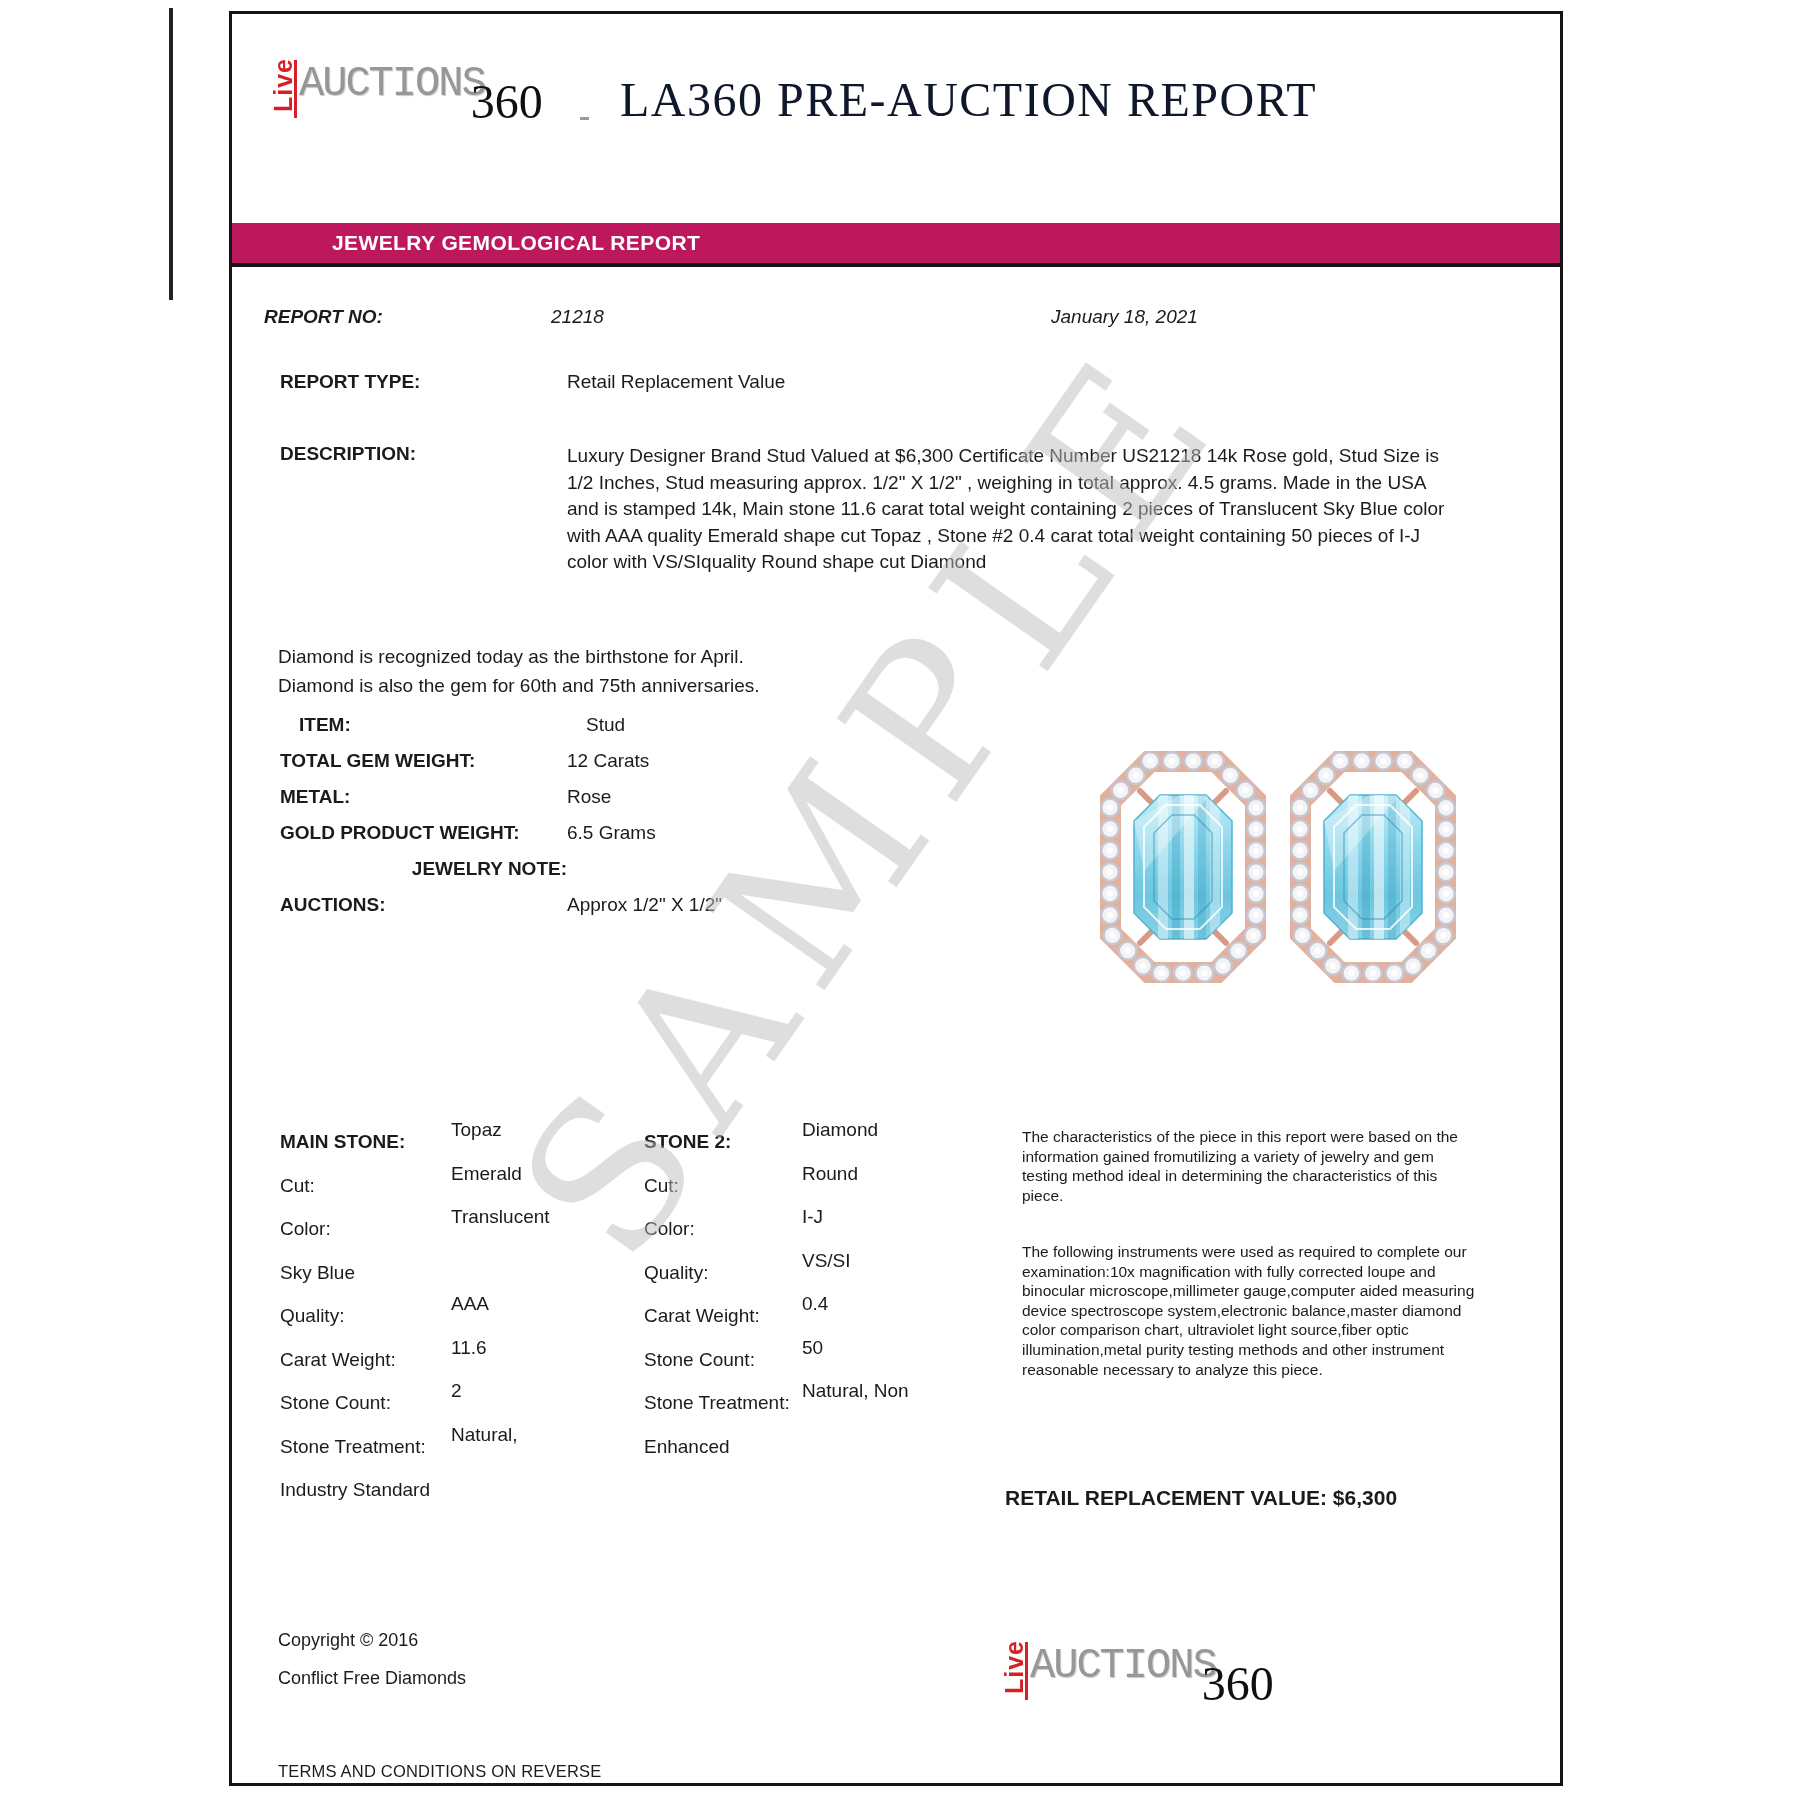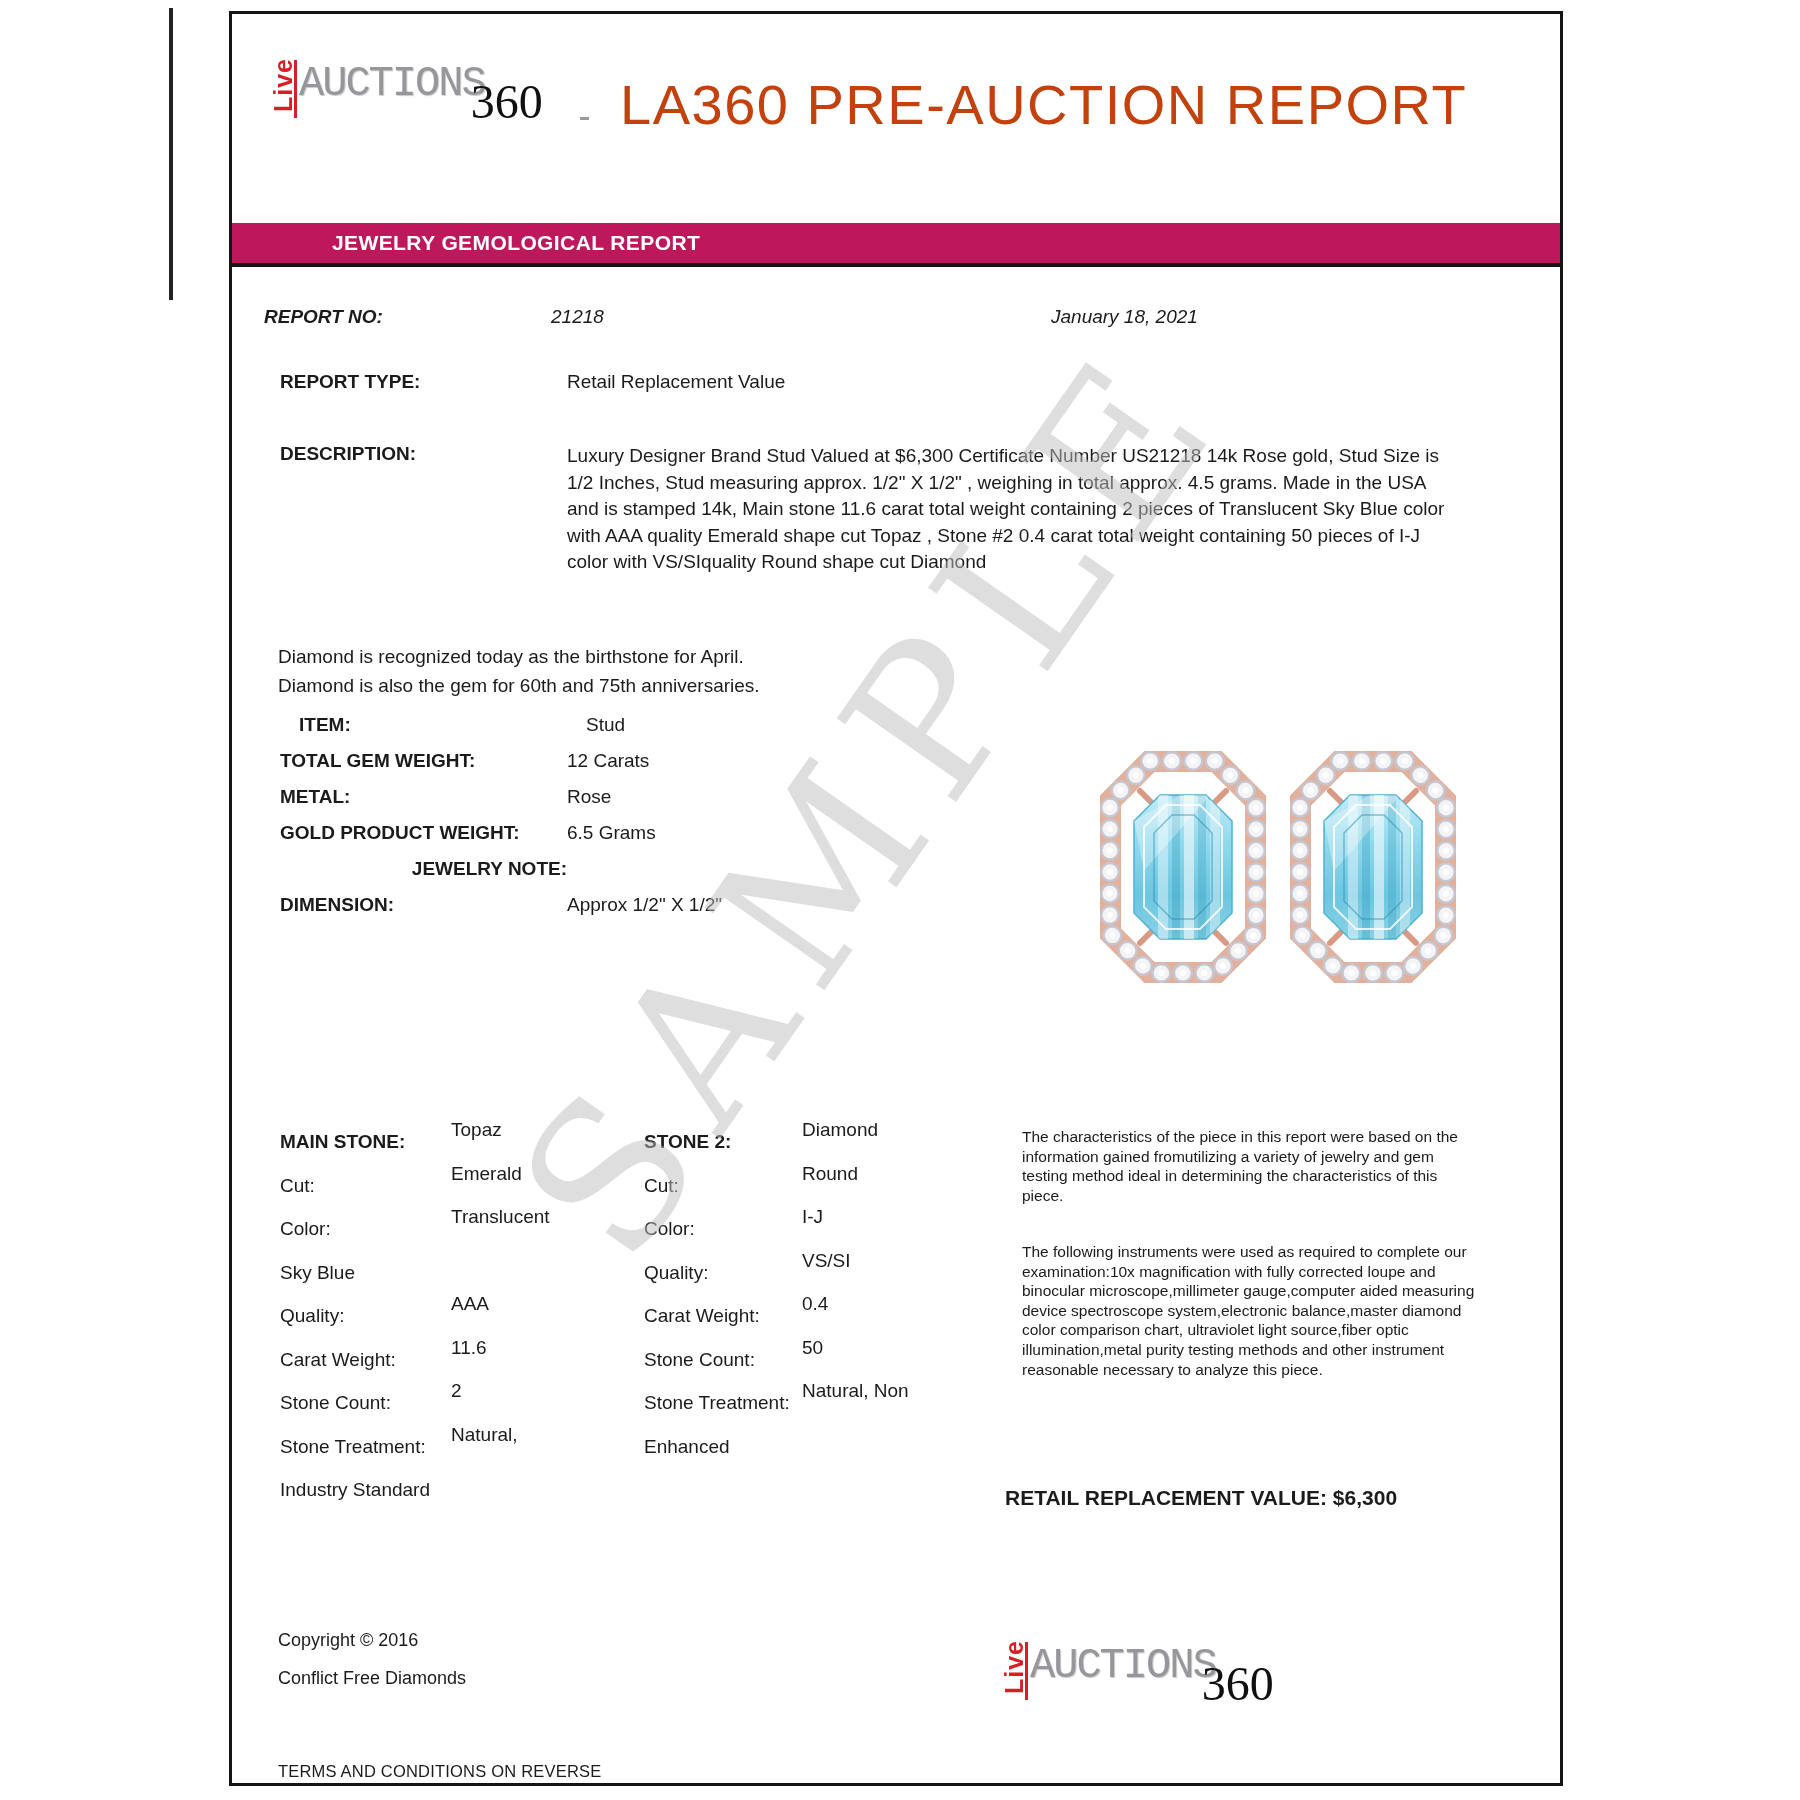--- a/index.html
+++ b/index.html
@@ -9,21 +9,21 @@
   
   .scanline{position:absolute;left:169px;top:8px;width:4px;height:292px;background:#222;z-index:1;}
   .dash{position:absolute;width:9px;height:3px;background:#9a9a9a;z-index:2;}
   
   .logo{display:flex;align-items:flex-start;z-index:2;}
   .logo .live{writing-mode:vertical-rl;transform:rotate(180deg);color:#d81f26;font-weight:700;font-size:25px;letter-spacing:1px;line-height:20px;}
   .logo .livebar{width:3px;background:#d81f26;height:58px;margin:2px 2px 0 1px;}
   .logo .auctions{font-size:42px;color:#97979b;letter-spacing:-2px;font-weight:400;line-height:52px;text-shadow:1px 1px 1px #c9c9c9;font-family:Liberation Mono, monospace;}
   .logo .num360{font-size:48px;font-family:"Liberation Serif",serif;color:#101010;margin-left:-14px;margin-top:22px;line-height:44px;}
   
-  .doc-title{font-family:Liberation Sans, sans-serif;font-size:56px;letter-spacing:1.5px;color:#c2410c;z-index:2;white-space:nowrap;}
+  .doc-title{font-family:Liberation Serif, serif;font-size:48px;letter-spacing:1.5px;color:#0f172a;z-index:2;white-space:nowrap;}
   
   .banner{left:0;right:0;top:209px;height:40px;background:#be185d;border-bottom:4px solid #141414;display:flex;align-items:center;z-index:2;}
   .banner .btxt{color:#ffffff;font-weight:700;font-size:21px;letter-spacing:.4px;padding-left:100px;}
   
   .kv{display:flex;z-index:2;font-size:19px;}
   .kv .lbl{font-weight:700;width:287px;flex:none;}
   .kv .val{white-space:pre-wrap;}
   .para{font-size:19px;line-height:26.5px;z-index:2;}
   .notes{font-size:19px;line-height:29px;z-index:2;}
   
@@ -98,21 +98,21 @@
   </div>
   <div class="kv abs" style="left:48px;top:808px;">
     <span class="lbl">GOLD PRODUCT WEIGHT:</span>
     <span class="val">6.5 Grams</span>
   </div>
   <div class="kv abs" style="left:48px;top:844px;text-align:right;">
     <span class="lbl">JEWELRY NOTE:</span>
     <span class="val"></span>
   </div>
   <div class="kv abs" style="left:48px;top:880px;">
-    <span class="lbl">DIMENSION:</span>
+    <span class="lbl">AUCTIONS:</span>
     <span class="val">Approx 1/2" X 1/2"</span>
   </div>
 
   <div class="photo abs">
     <svg width="166" height="232" viewBox="0 0 166 232">
       <defs>
         <linearGradient id="sg1" x1="0" y1="0" x2="0" y2="1">
           <stop offset="0" stop-color="#c2ecf8"></stop>
             <stop offset="0.35" stop-color="#8ed8ec"></stop>
           <stop offset="0.7" stop-color="#6cc6e0"></stop>

